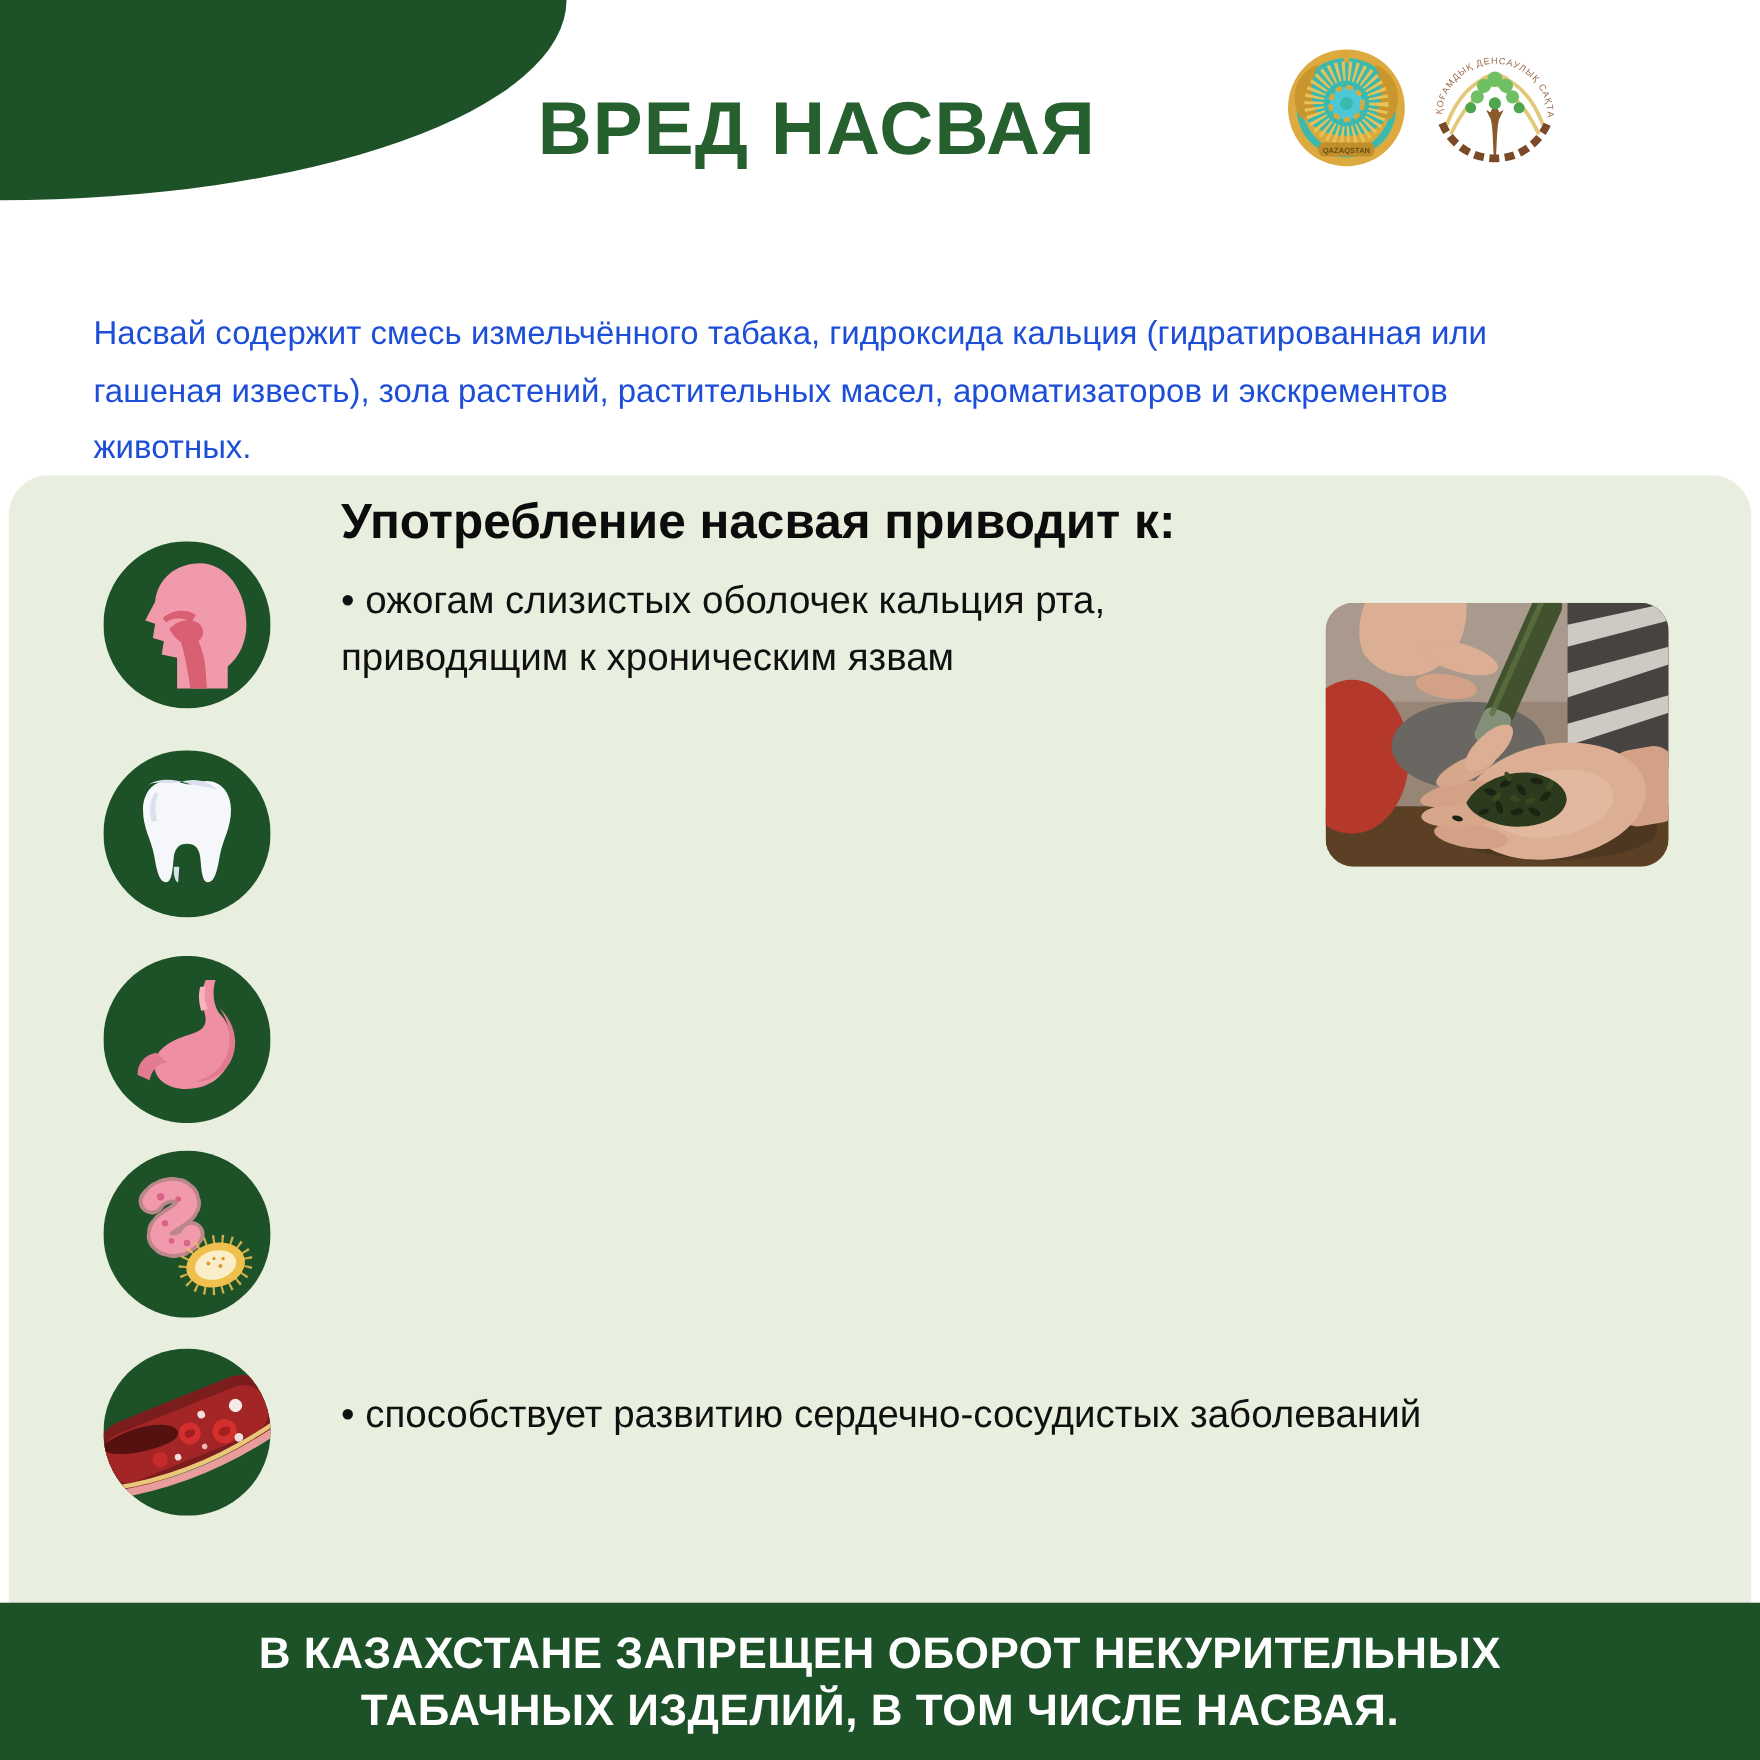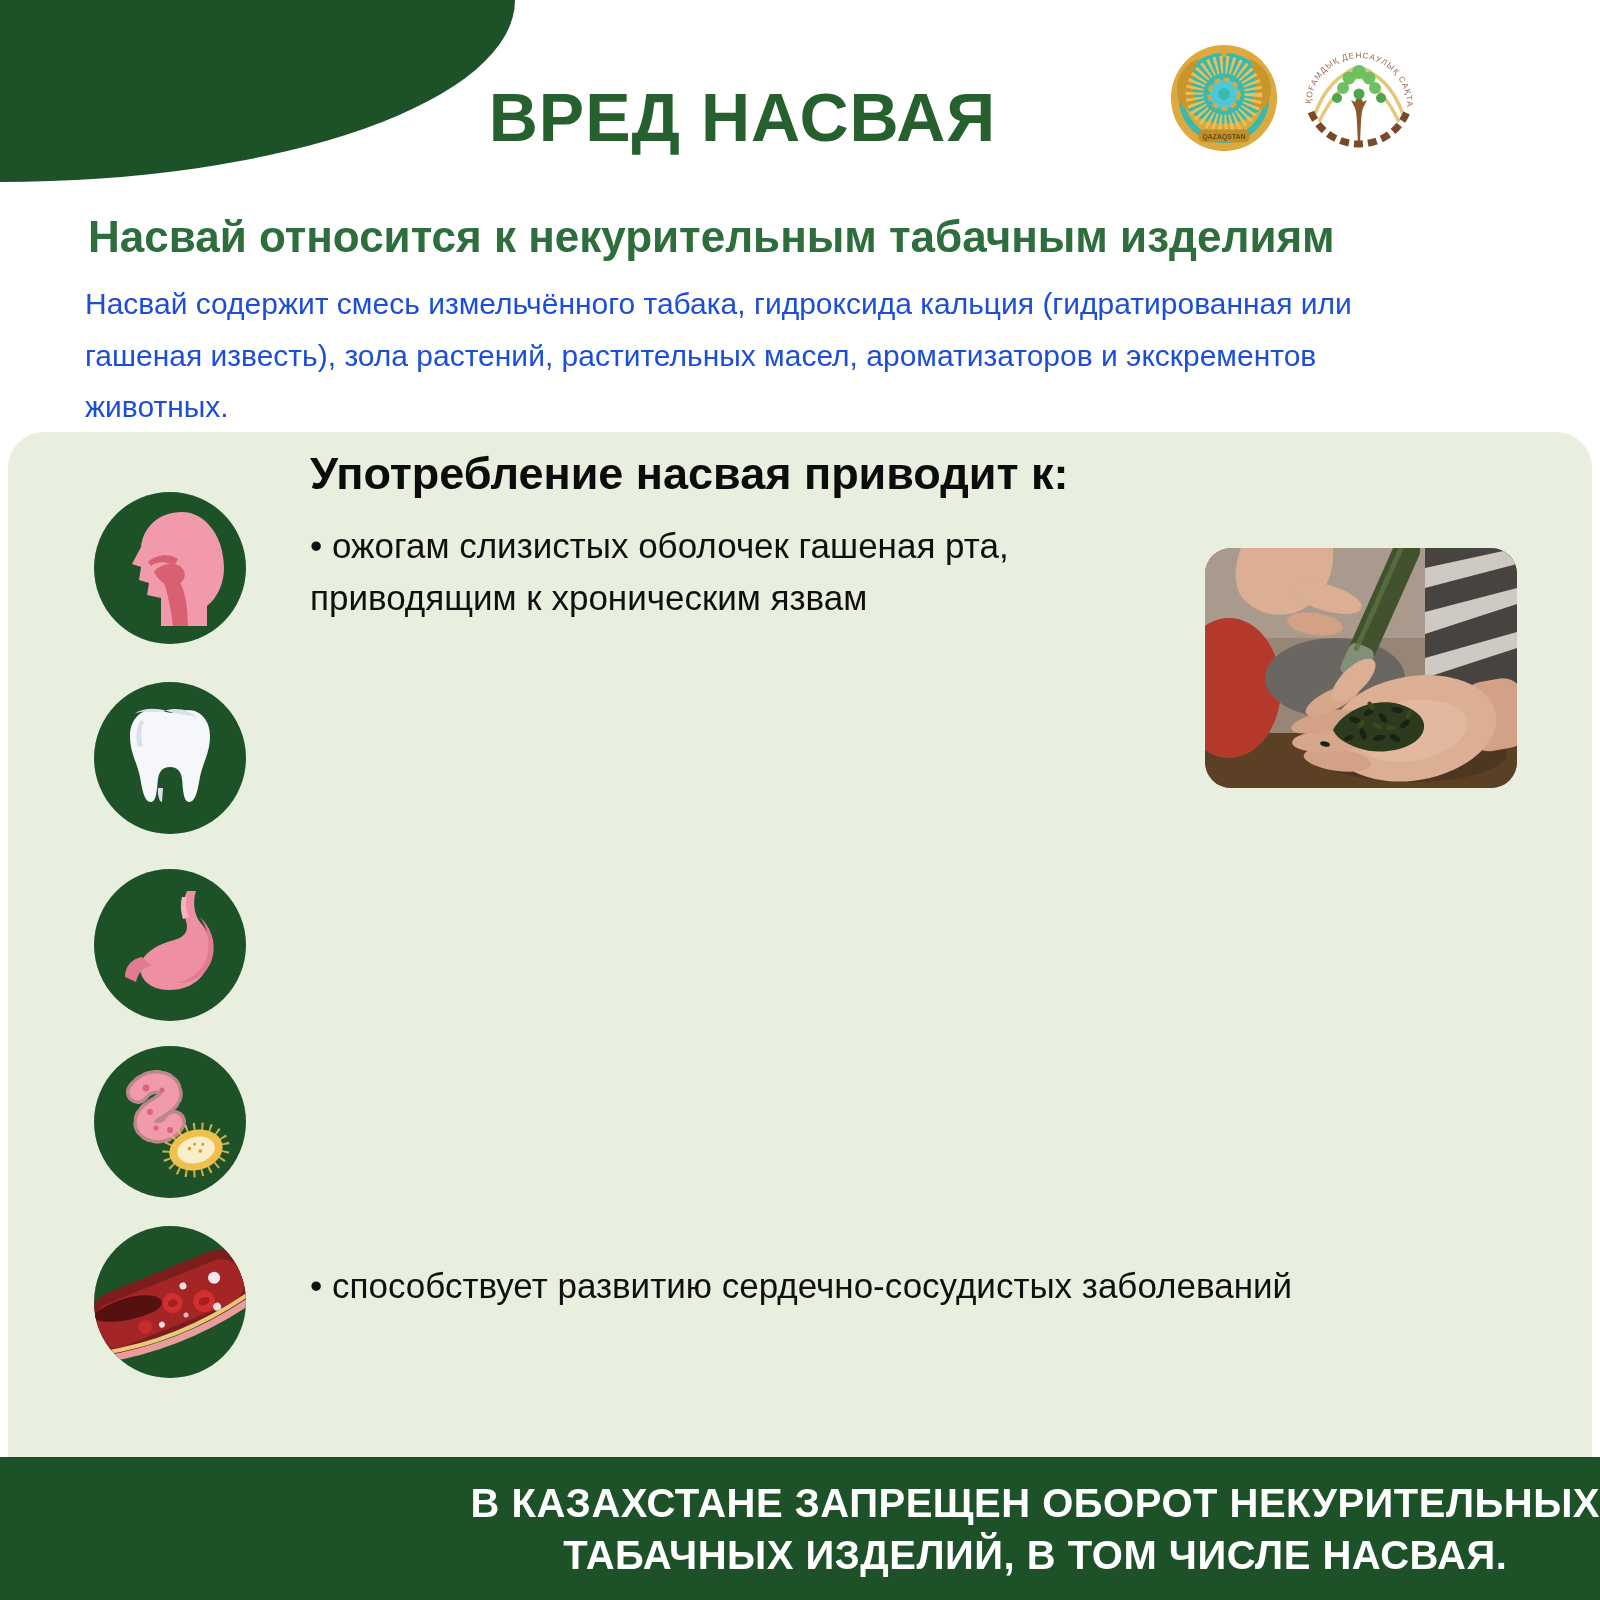--- a/index.html
+++ b/index.html
@@ -61,21 +61,21 @@
 
   .photo{
     position:absolute;left:1197px;top:116px;width:312px;height:240px;
     border-radius:26px;overflow:hidden;
   }
   .photo svg{display:block}
 
   
   .footer{
     position:absolute;left:0;bottom:0;width:1600px;height:143px;
-    background:var(--dg);display:flex;align-items:center;justify-content:flex-end;
+    background:var(--dg);display:flex;align-items:center;justify-content:center;
   }
   .footer-text{
     margin:0;text-align:center;color:#fff;font-size:40px;font-weight:bold;
     line-height:1.3;white-space:pre-line;letter-spacing:.5px;
   }
 </style>
 </head>
 <body>
 
 <div class="poster">
@@ -130,37 +130,36 @@
           <circle cx="64" cy="36" r="7"></circle>
           <circle cx="42" cy="62" r="5" fill="#4da64d"></circle>
             <circle cx="86" cy="62" r="5" fill="#4da64d"></circle>
         </g>
       </g>
 
       <path d="M16,76 A52,52 0 0 0 112,76" fill="none" stroke="#7a4a28" stroke-width="7" stroke-dasharray="9 5"></path>
     </svg>
   </div>
 
-  <h2 class="subtitle">Насвай относится к некурительным табачным изделиям</h2>
 
   <p class="intro">Насвай содержит смесь измельчённого табака, гидроксида кальция (гидратированная или
 гашеная известь), зола растений, растительных масел,  ароматизаторов и экскрементов
 животных.</p>
 
   <div class="panel">
     <h3 class="panel-heading">Употребление насвая приводит к:</h3>
 
     <svg class="item-icon icon-1" viewBox="0 0 152 152">
       <circle cx="76" cy="76" r="76" fill="#1d5128"></circle>
       <path fill="#f09aab" d="M88,20c-23,0-39,15-41,35l-9,17 9,3-2,13 10,3-2,12 14,3v28h46v-20c11-9 17-23 17-38 0-32-19-56-42-56z"></path>
       <path fill="#d95f72" d="M60,80c7-9 22-11 28-4 5,6 3,13-4,16-9,4-17,0-24-12z"></path>
       <path fill="#d95f72" d="M84,86c5,9 8,20 9,31l1,17h-15c-2-16-5-31-9-44 5-5 10-6 14-4z"></path>
       <path fill="#d95f72" d="M54,70c8-8 22-9 30-3l-4,7c-7-5-17-5-23,0z"></path>
     </svg>
-    <div class="item-text text-1">• ожогам слизистых оболочек гашеная рта,
+    <div class="item-text text-1">• ожогам слизистых оболочек кальция рта,
 приводящим к хроническим язвам</div>
 
     <svg class="item-icon icon-2" viewBox="0 0 152 152">
       <circle cx="76" cy="76" r="76" fill="#1d5128"></circle>
       <path fill="#f5f7fb" d="M58,28c-13,0-22,11-22,26 0,17 7,26 10,41 2,11 4,25 11,25 6,0 6-15 7-23 1-8 5-12 12-12s11,4 12,12c1,8 1,23 7,23 7,0 9-14 11-25 3-15 10-24 10-41 0-15-9-26-22-26-7,0-11,3-16,3s-9-3-16-3z"></path>
       <path fill="#dbe1ec" d="M50,40c-4,7-3,17-1,24l-5,1c-3-9-2-19 3-27z"></path>
       <path fill="#dbe1ec" d="M64,112c1,5 2,8 4,8l1-14h-5z"></path>
       <path fill="#dbe1ec" d="M40,32c10-7 24-6 36-2 12,4 22,2 28,7-8-10-22-12-34-8-11,3-22-2-30,3z"></path>
     </svg>
 

